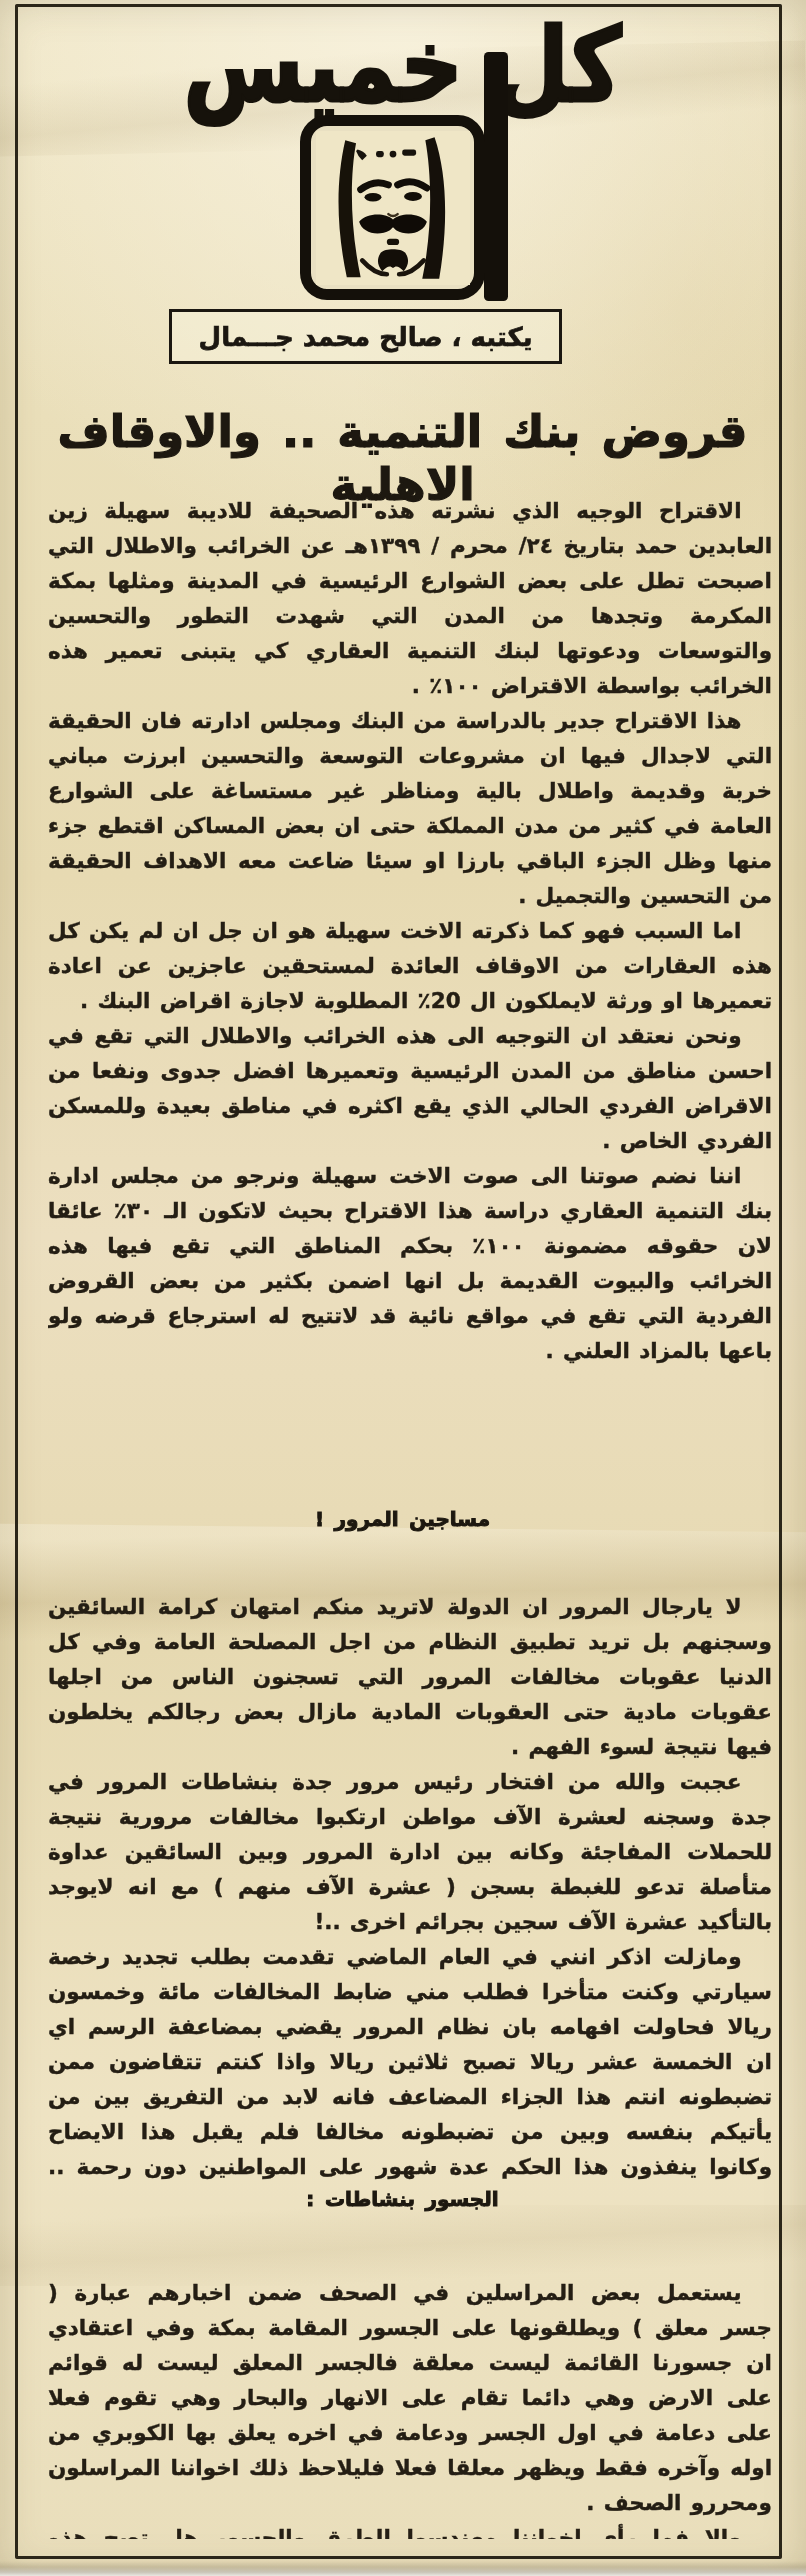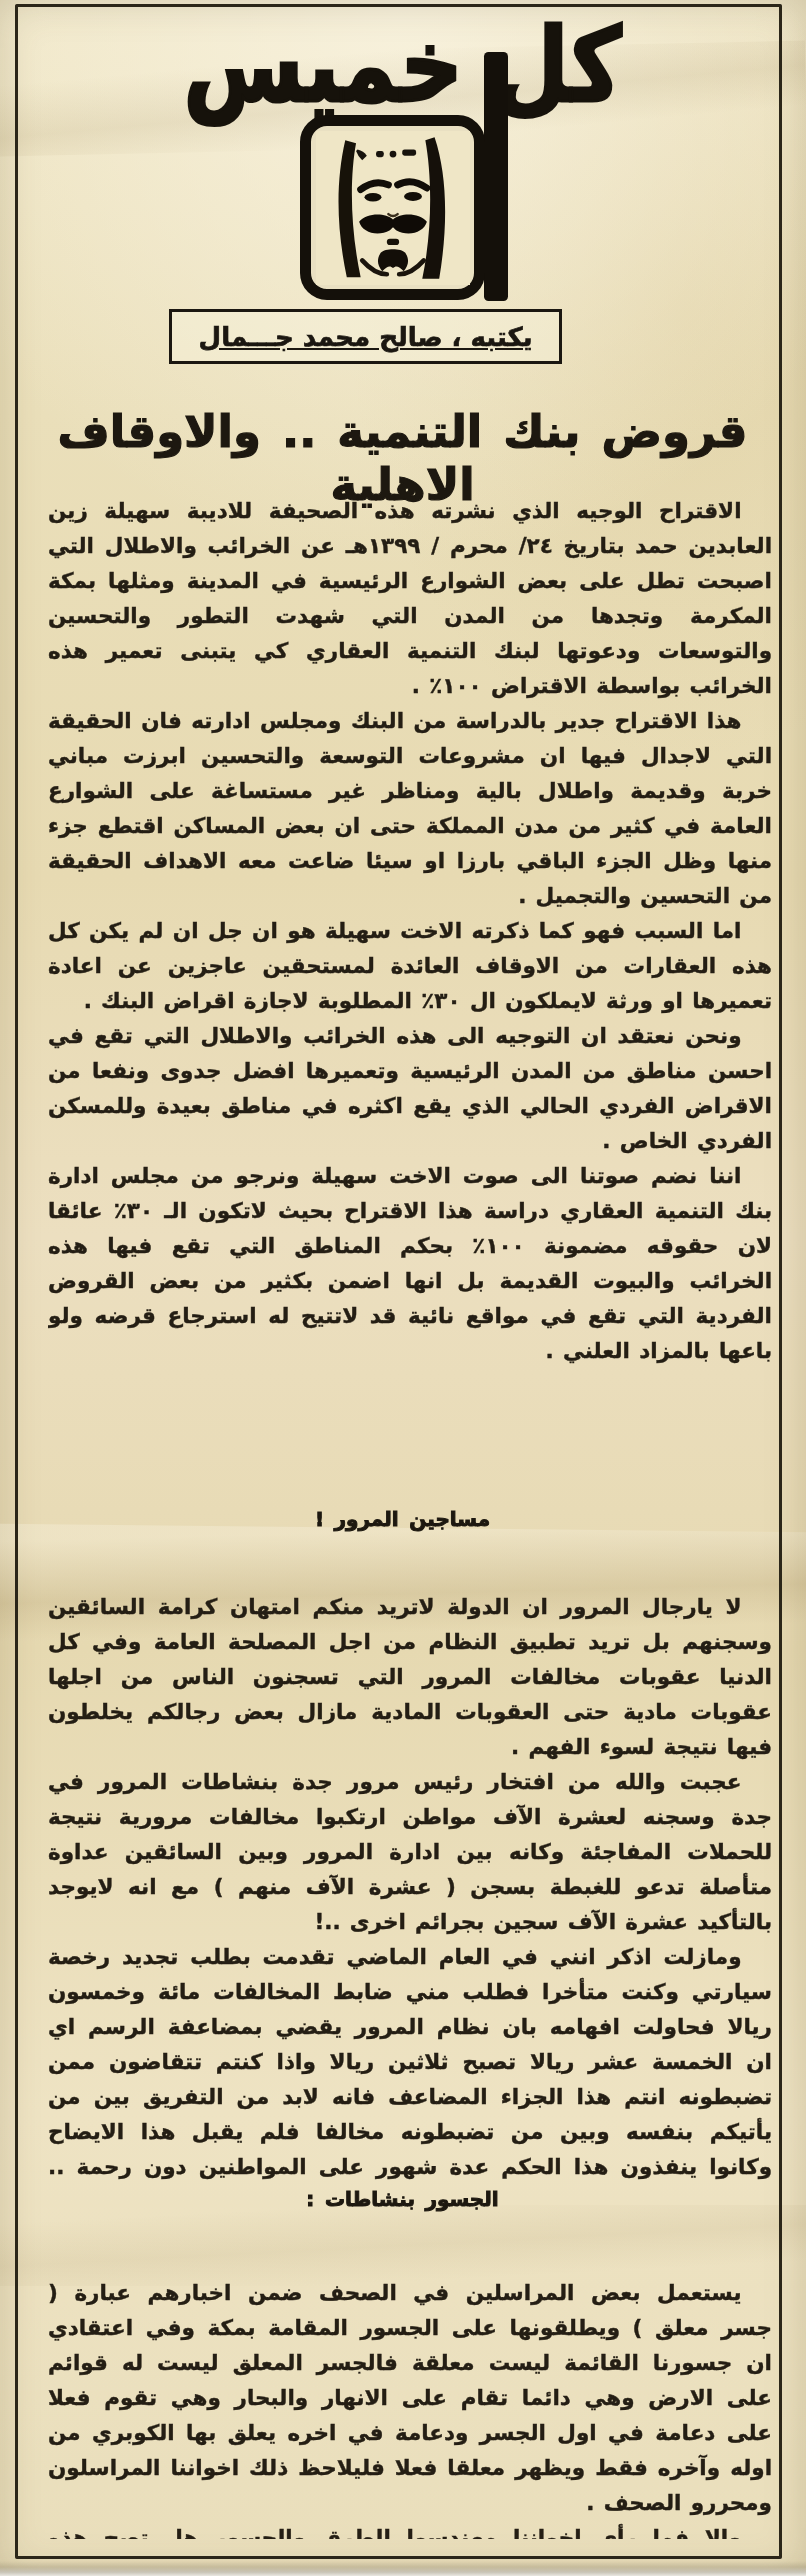--- a/index.html
+++ b/index.html
@@ -38,21 +38,21 @@
   .logo-bar{position:absolute;left:485px;top:52px;width:24px;height:249px;background:#14100a;border-radius:4.5px;}
   .photo{
     position:absolute;left:301px;top:115px;width:185px;height:185px;box-sizing:border-box;
     border:11.7px solid #14100a;border-radius:27px;background:#e9e0c2;padding:4.5px;
   }
   .photo svg{display:block;width:100%;height:100%;}
   .byline{
     position:absolute;left:170px;top:309px;width:393px;height:55px;box-sizing:border-box;
     border:3.6px solid #1b1711;display:flex;align-items:center;justify-content:center;
     font-size:26px;font-weight:bold;color:#1b1711;letter-spacing:0.4px;
-    -webkit-text-stroke:0.7px #1b1711;background:rgba(250,245,226,.35);text-decoration:underline;
+    -webkit-text-stroke:0.7px #1b1711;background:rgba(250,245,226,.35);
   }
   
   .headline{
     position:absolute;left:36px;right:36px;top:405px;margin:0;
     text-align:center;font-size:45px;font-weight:bold;color:#1d1810;
     -webkit-text-stroke:1.2px #1d1810;word-spacing:5.4px;
   }
   .subhead{
     position:absolute;left:36px;right:36px;margin:0;
     text-align:center;font-size:20px;font-weight:bold;color:#1d1810;
@@ -117,21 +117,21 @@
     <div class="byline">
       <span>يكتبه ، صالح محمد جـــمال</span>
     </div>
   </header>
 
   <h1 class="headline">قروض بنك التنمية .. والاوقاف الاهلية</h1>
 
   <section class="body sec1">
       <p>الاقتراح الوجيه الذي نشرته هذه الصحيفة للاديبة سهيلة زين العابدين حمد بتاريخ ٢٤/ محرم / ١٣٩٩هـ عن الخرائب والاطلال التي اصبحت تطل على بعض الشوارع الرئيسية في المدينة ومثلها بمكة المكرمة وتجدها من المدن التي شهدت التطور والتحسين والتوسعات ودعوتها لبنك التنمية العقاري كي يتبنى تعمير هذه الخرائب بواسطة الاقتراض ١٠٠٪ .</p>
       <p>هذا الاقتراح جدير بالدراسة من البنك ومجلس ادارته فان الحقيقة التي لاجدال فيها ان مشروعات التوسعة والتحسين ابرزت مباني خربة وقديمة واطلال بالية ومناظر غير مستساغة على الشوارع العامة في كثير من مدن المملكة حتى ان بعض المساكن اقتطع جزء منها وظل الجزء الباقي بارزا او سيئا ضاعت معه الاهداف الحقيقة من التحسين والتجميل .</p>
-      <p>اما السبب فهو كما ذكرته الاخت سهيلة هو ان جل ان لم يكن كل هذه العقارات من الاوقاف العائدة لمستحقين عاجزين عن اعادة تعميرها او ورثة لايملكون ال ٣٠٪ المطلوبة لاجازة اقراض البنك .</p>
+      <p>اما السبب فهو كما ذكرته الاخت سهيلة هو ان جل ان لم يكن كل هذه العقارات من الاوقاف العائدة لمستحقين عاجزين عن اعادة تعميرها او ورثة لايملكون ال 20٪ المطلوبة لاجازة اقراض البنك .</p>
       <p>ونحن نعتقد ان التوجيه الى هذه الخرائب والاطلال التي تقع في احسن مناطق من المدن الرئيسية وتعميرها افضل جدوى ونفعا من الاقراض الفردي الحالي الذي يقع اكثره في مناطق بعيدة وللمسكن الفردي الخاص .</p>
       <p>اننا نضم صوتنا الى صوت الاخت سهيلة ونرجو من مجلس ادارة بنك التنمية العقاري دراسة هذا الاقتراح بحيث لاتكون الـ ٣٠٪ عائقا لان حقوقه مضمونة ١٠٠٪ بحكم المناطق التي تقع فيها هذه الخرائب والبيوت القديمة بل انها اضمن بكثير من بعض القروض الفردية التي تقع في مواقع نائية قد لاتتيح له استرجاع قرضه ولو باعها بالمزاد العلني .</p>
     </section>
 
   <h2 class="subhead traffic">مساجين المرور !</h2>
   <section class="body sec2">
       <p>لا يارجال المرور ان الدولة لاتريد منكم امتهان كرامة السائقين وسجنهم بل تريد تطبيق النظام من اجل المصلحة العامة وفي كل الدنيا عقوبات مخالفات المرور التي تسجنون الناس من اجلها عقوبات مادية حتى العقوبات المادية مازال بعض رجالكم يخلطون فيها نتيجة لسوء الفهم .</p>
       <p>عجبت والله من افتخار رئيس مرور جدة بنشاطات المرور في جدة وسجنه لعشرة الآف مواطن ارتكبوا مخالفات مرورية نتيجة للحملات المفاجئة وكانه بين ادارة المرور وبين السائقين عداوة متأصلة تدعو للغبطة بسجن ( عشرة الآف منهم ) مع انه لايوجد بالتأكيد عشرة الآف سجين بجرائم اخرى ..!</p>
       <p>ومازلت اذكر انني في العام الماضي تقدمت بطلب تجديد رخصة سيارتي وكنت متأخرا فطلب مني ضابط المخالفات مائة وخمسون ريالا فحاولت افهامه بان نظام المرور يقضي بمضاعفة الرسم اي ان الخمسة عشر ريالا تصبح ثلاثين ريالا واذا كنتم تتقاضون ممن تضبطونه انتم هذا الجزاء المضاعف فانه لابد من التفريق بين من يأتيكم بنفسه وبين من تضبطونه مخالفا فلم يقبل هذا الايضاح وكانوا ينفذون هذا الحكم عدة شهور على المواطنين دون رحمة .. وعندما راجعت الاخ مدير مرور مكة اقتنع بوجهة نظري المطابقة للنظام فامر قسم الجزاءات باعتماد ذلك وكان في ذلك رحمة للمواطنين من تصرفات ضباط الجزاءات الذين يتصورون ان الدولة تسر بجهودهم في زيادة الايرادات سامحهم الله .</p>
     </section>

